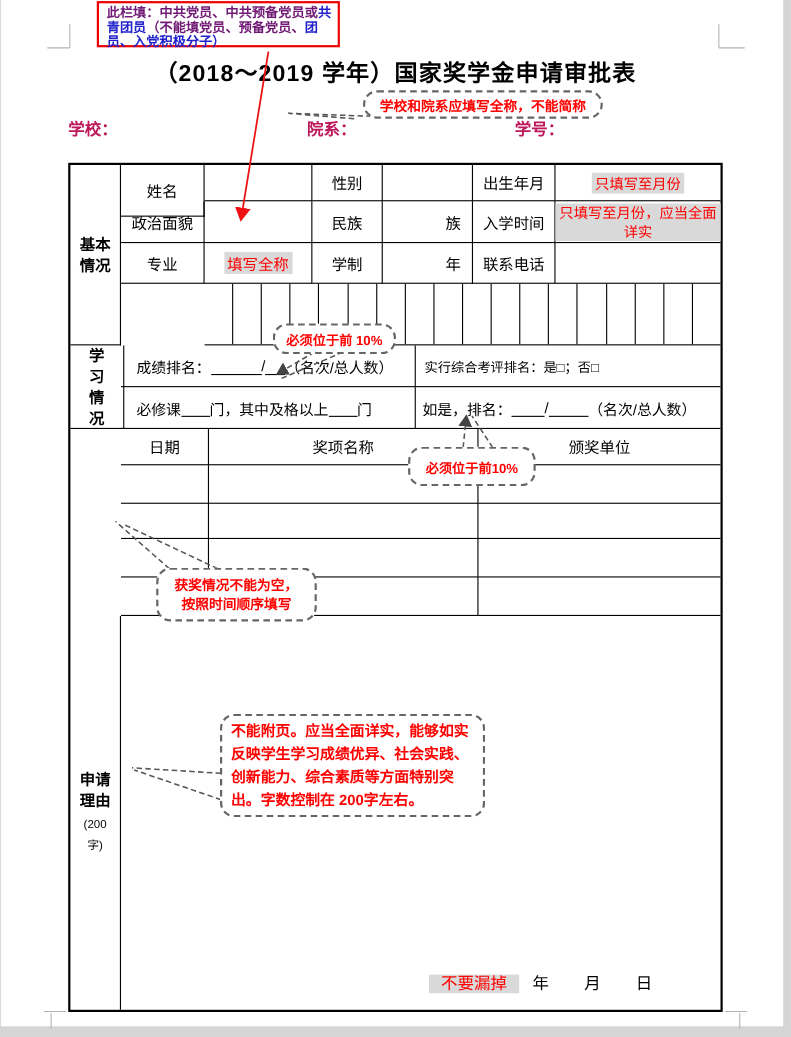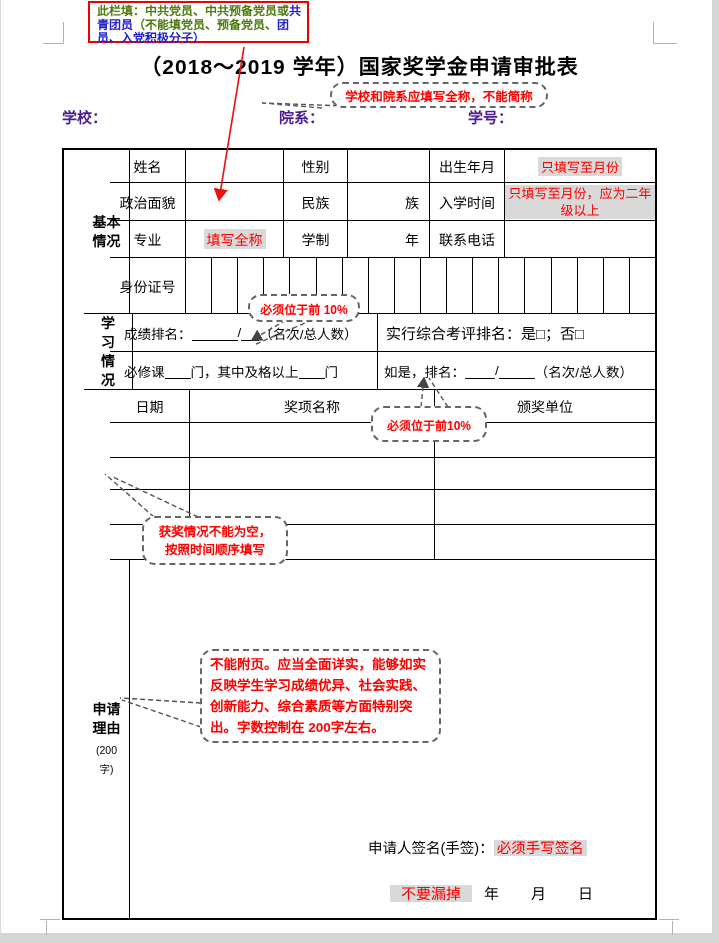--- a/index.html
+++ b/index.html
@@ -11,44 +11,44 @@
   .edge-right{position:absolute;right:0;top:0;width:7px;height:943px;background:#d5d5d5;}
   .edge-bottom{position:absolute;left:0;top:933px;width:719px;height:10px;background:#d5d5d5;}
   .edge-left{position:absolute;left:0;top:0;width:1px;height:943px;background:#dcdcdc;}
 
   
   .note-box{
     position:absolute;left:88px;top:1px;width:221px;height:42px;
     border:2px solid #ee0000;background:#fff;box-sizing:border-box;
     padding:2px 4px 0 7px;font-size:12px;font-weight:bold;line-height:13.5px;
   }
-  .note-red{color:#4d7c0f;}
+  .note-red{color:#701a75;}
   .note-blue{color:#2222cc;}
 
   .doc-title{
     position:absolute;left:0;top:50px;width:719px;text-align:center;
     font-size:21px;font-weight:bold;color:#000;letter-spacing:1px;
   }
-  .hdr-field{position:absolute;top:106px;font-size:15px;font-weight:bold;color:#4c1d95;}
+  .hdr-field{position:absolute;top:106px;font-size:15px;font-weight:bold;color:#be185d;}
 
   
   .table{
     position:absolute;left:62px;top:148px;width:595px;height:772px;
     border:2px solid #000;box-sizing:border-box;background:#fff;
   }
   .cell{
     position:absolute;box-sizing:border-box;display:flex;align-items:center;justify-content:center;
     border-right:1px solid #000;border-bottom:1px solid #000;
     font-size:14px;color:#000;text-align:center;
   }
   .nbr{border-right:none;}
   .nbb{border-bottom:none;}
   .left-al{justify-content:flex-start;text-align:left;}
   .right-al{justify-content:flex-end;text-align:right;padding-right:10px;}
-  .seclabel{font-weight:bold;line-height:19px;flex-direction:column;margin-left:20px;}
+  .seclabel{font-weight:bold;line-height:19px;flex-direction:column;}
   .hl{background:#d9d9d9;color:#ff0000;padding:0 3px;}
   .small-note{font-size:10.5px;font-weight:normal;margin-top:3px;}
   .blank{display:inline-block;border-bottom:1px solid #000;height:15px;vertical-align:bottom;}
   .id-cells{display:flex;align-items:stretch;padding:0;}
   .id-cells > div{flex:1;border-right:1px solid #000;}
   .id-cells > div:last-child{border-right:none;}
 
   
   .callout{
     position:absolute;box-sizing:border-box;background:#fff;
@@ -84,52 +84,51 @@
 
 <div class="table">
 
   <div class="cell seclabel" style="left:0;top:0;width:46px;height:164px;padding:0 6px;">基本情况</div>
   <div class="cell seclabel" style="left:0;top:164px;width:46px;height:76px;padding:0 24px;">学习情况</div>
   <div class="cell seclabel nbb" style="left:0;top:410px;width:46px;height:358px;padding:0 4px;">
     <span>申请理由</span>
     <span class="small-note">(200 字)</span>
   </div>
 
-  <div class="cell" style="left:46px;top:0;width:76px;height:33px;">姓名</div>
+  <div class="cell" style="left:46px;top:0;width:76px;height:47px;">姓名</div>
   <div class="cell" style="left:122px;top:0;width:98px;height:33px;"></div>
   <div class="cell" style="left:220px;top:0;width:64px;height:33px;">性别</div>
   <div class="cell" style="left:284px;top:0;width:82px;height:33px;"></div>
   <div class="cell" style="left:366px;top:0;width:75px;height:33px;">出生年月</div>
   <div class="cell nbr" style="left:441px;top:0;width:150px;height:33px;font-size:13px;">
       <span class="hl">只填写至月份</span>
     </div>
 
   <div class="cell" style="left:46px;top:33px;width:76px;height:38px;">政治面貌</div>
   <div class="cell" style="left:122px;top:33px;width:98px;height:38px;"></div>
   <div class="cell" style="left:220px;top:33px;width:64px;height:38px;">民族</div>
   <div class="cell right-al" style="left:284px;top:33px;width:82px;height:38px;">
       <span>族</span>
     </div>
   <div class="cell" style="left:366px;top:33px;width:75px;height:38px;">入学时间</div>
   <div class="cell nbr" style="left:441px;top:33px;width:150px;height:38px;font-size:13px;line-height:17px;">
-      <span class="hl">只填写至月份，应为二年级以上</span>
+      <span class="hl">只填写至月份，应当全面详实</span>
     </div>
 
   <div class="cell" style="left:46px;top:71px;width:76px;height:37px;">专业</div>
   <div class="cell" style="left:122px;top:71px;width:98px;height:37px;">
       <span class="hl">填写全称</span>
     </div>
   <div class="cell" style="left:220px;top:71px;width:64px;height:37px;">学制</div>
   <div class="cell right-al" style="left:284px;top:71px;width:82px;height:37px;">
       <span>年</span>
     </div>
   <div class="cell" style="left:366px;top:71px;width:75px;height:37px;">联系电话</div>
   <div class="cell nbr" style="left:441px;top:71px;width:150px;height:37px;"></div>
 
-  <div class="cell" style="left:46px;top:108px;width:76px;height:56px;">身份证号</div>
   <div class="cell nbr id-cells" style="left:122px;top:108px;width:469px;height:56px;">
     <div></div>
       <div></div>
       <div></div>
       <div></div>
       <div></div>
       <div></div>
       <div></div>
       <div></div>
       <div></div>
@@ -144,21 +143,21 @@
       <div></div>
   </div>
 
   <div class="cell left-al" style="left:46px;top:164px;width:268px;height:38px;padding-left:14px;font-size:13.5px;">
     <span>成绩排名：</span>
       <span class="blank" style="width:46px;"></span>
       <span>/</span>
       <span class="blank" style="width:18px;"></span>
       <span>（名次/总人数）</span>
   </div>
-  <div class="cell left-al nbr" style="left:314px;top:164px;width:277px;height:38px;padding-left:8px;font-size:15px;">实行综合考评排名：是□；否□</div>
+  <div class="cell left-al nbr" style="left:314px;top:164px;width:277px;height:38px;padding-left:8px;font-size:12px;">实行综合考评排名：是□；否□</div>
 
   <div class="cell left-al" style="left:46px;top:202px;width:268px;height:38px;padding-left:14px;font-size:13.5px;">
     <span>必修课</span>
       <span class="blank" style="width:26px;"></span>
       <span>门，其中及格以上</span>
       <span class="blank" style="width:26px;"></span>
       <span>门</span>
   </div>
   <div class="cell left-al nbr" style="left:314px;top:202px;width:277px;height:38px;padding-left:6px;font-size:13.5px;">
     <span>如是，排名：</span>
@@ -183,23 +182,20 @@
   <div class="cell" style="left:46px;top:340px;width:80px;height:35px;"></div>
   <div class="cell" style="left:126px;top:340px;width:245px;height:35px;"></div>
   <div class="cell nbr" style="left:371px;top:340px;width:220px;height:35px;"></div>
 
   <div class="cell" style="left:46px;top:375px;width:80px;height:35px;"></div>
   <div class="cell" style="left:126px;top:375px;width:245px;height:35px;"></div>
   <div class="cell nbr" style="left:371px;top:375px;width:220px;height:35px;"></div>
 
   <div class="cell nbr nbb" style="left:46px;top:410px;width:545px;height:358px;"></div>
 
-  <div class="sig-line">
-    <span>申请人签名(手签)：</span><span class="hl">必须手写签名</span>
-  </div>
 
   <div class="date-line">
     <span class="hl" style="padding:0 11px;">不要漏掉</span><span class="date-gap1">年</span><span class="date-gap">月</span><span class="date-gap">日</span>
   </div>
 </div>
 
 <svg class="overlay" width="719" height="943" viewBox="0 0 719 943">
   <defs>
     <marker id="redhead" markerWidth="9" markerHeight="9" refX="7" refY="4.5" orient="auto">
       <path d="M0,0 L8,4.5 L0,9 z" fill="#ee1111"></path>

